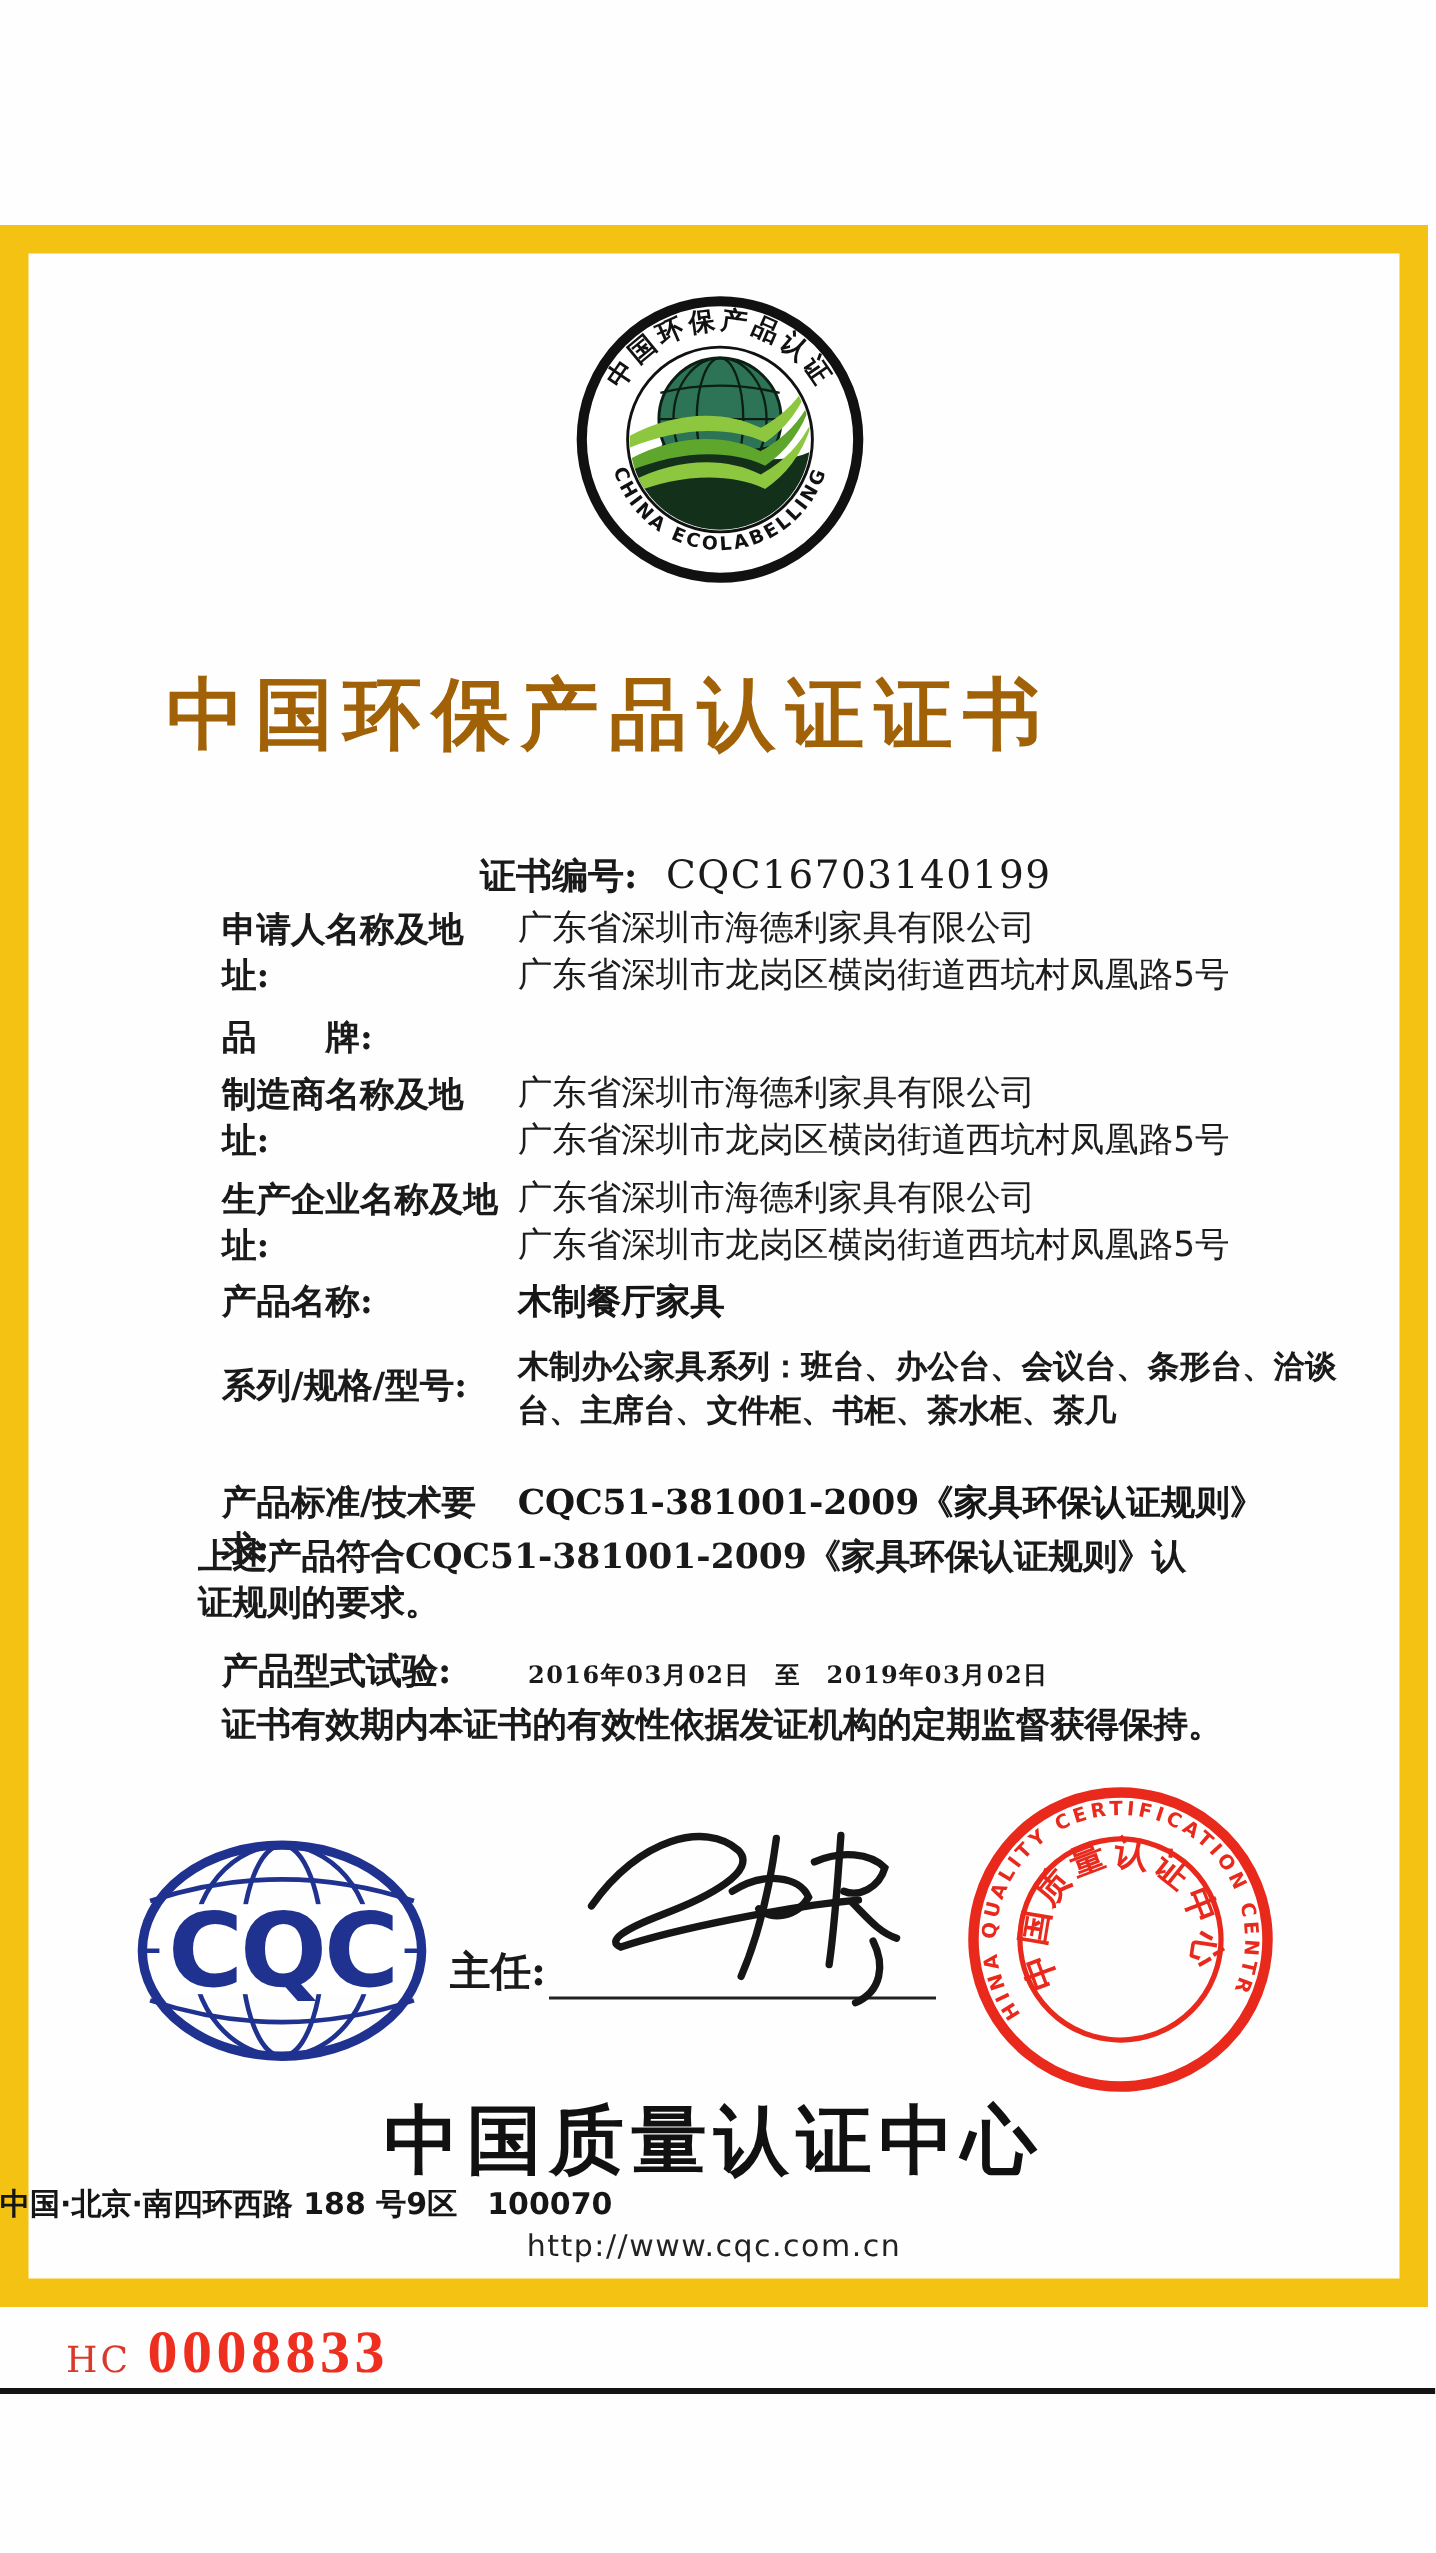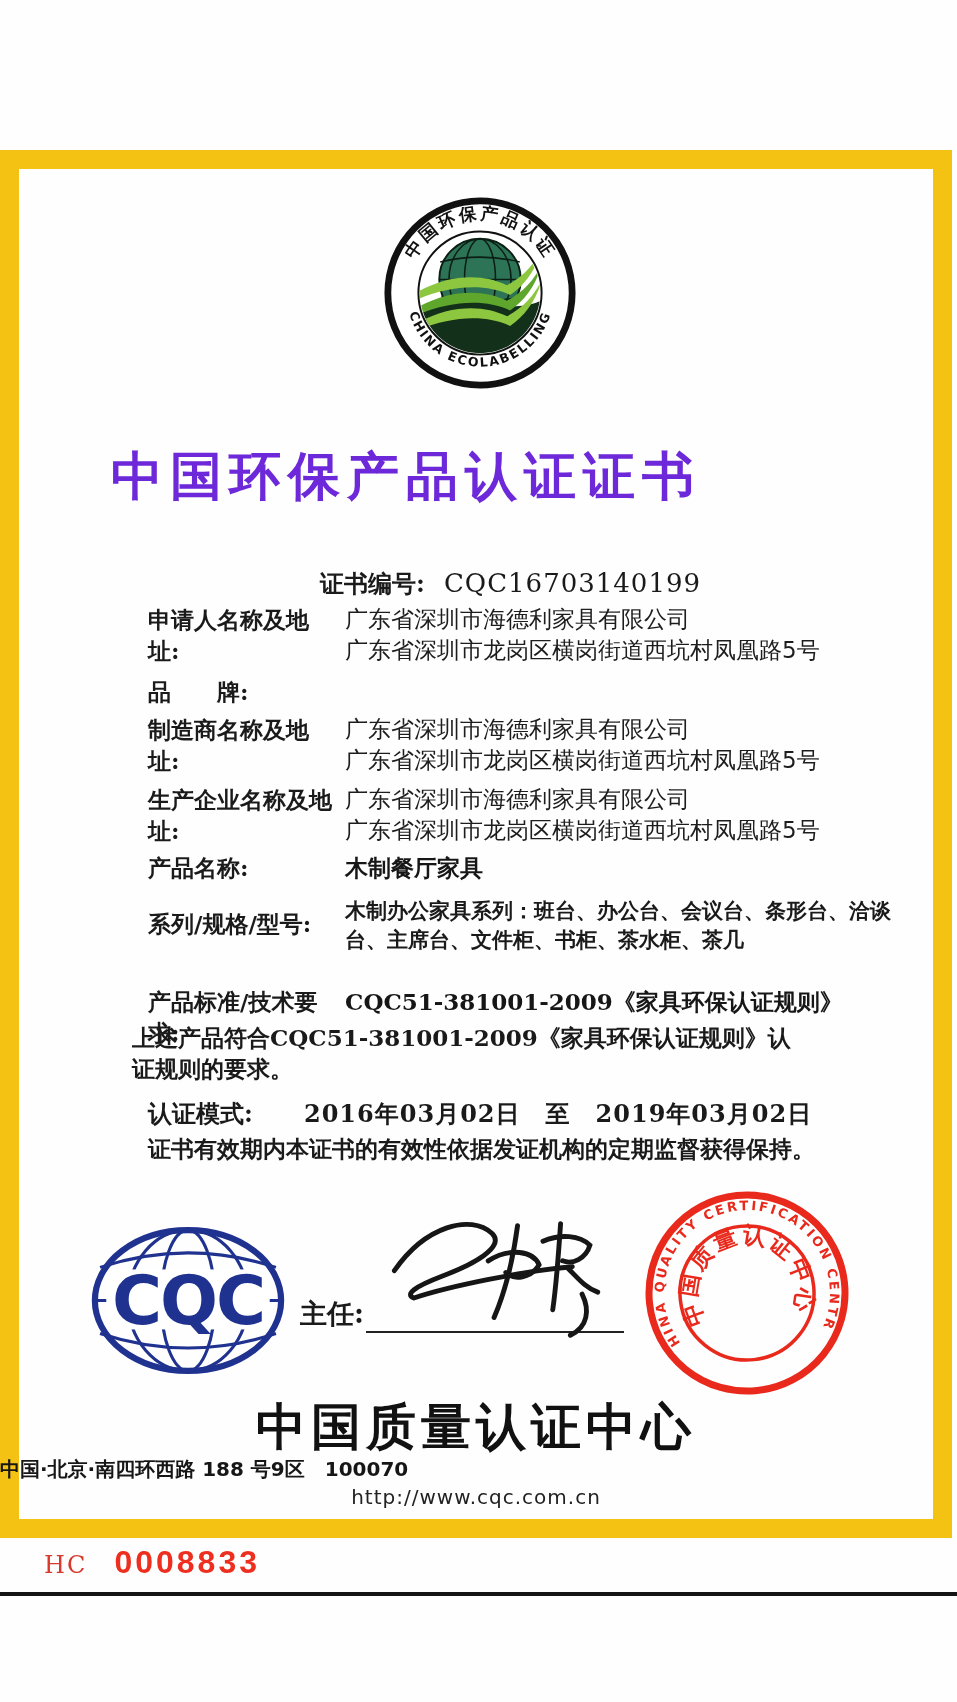--- a/index.html
+++ b/index.html
@@ -2,57 +2,57 @@
 <html><head>
 <meta charset="utf-8">
 <style>
   html,body{margin:0;padding:0;background:#ffffff;}
   .page{position:relative;width:957px;height:1702px;background:#fefefe;overflow:hidden;
         font-family:"DejaVu Sans",sans-serif;color:#1a1a1a;}
   .frame{position:absolute;left:0;top:150px;width:952px;height:1388px;
          border:19px solid #F4C213;box-sizing:border-box;}
   .eco-logo{position:absolute;left:383px;top:196px;width:194px;height:194px;}
   .title{position:absolute;left:0;top:442px;width:812px;text-align:center;
-         font-size:52px;font-weight:900;letter-spacing:7px;color:#6d28d9;
+         font-size:52px;font-weight:900;letter-spacing:7px;color:#a16207;
          font-family:Liberation Mono, monospace;}
   .certno-row{position:absolute;left:320px;top:568px;white-space:nowrap;}
   .certno-lbl{font-family:"DejaVu Serif",serif;font-weight:700;font-size:24px;}
   .certno-val{font-family:"DejaVu Serif",serif;font-size:26px;letter-spacing:1px;margin-left:14px;}
   .row{position:absolute;left:148px;width:790px;}
   .lbl{display:inline-block;width:192px;vertical-align:top;
        font-family:"DejaVu Serif",serif;font-weight:700;font-size:23px;line-height:31px;}
   .val{display:inline-block;vertical-align:top;width:580px;}
   .vline{display:block;line-height:31px;font-size:23px;}
   .val-sans .vline{font-family:"DejaVu Sans",sans-serif;font-weight:400;color:#1d1d1d;}
   .val-serif .vline{font-family:"DejaVu Serif",serif;font-weight:600;color:#161616;}
   .val-small .vline{font-size:21px;line-height:29px;font-family:"DejaVu Serif",serif;font-weight:600;}
   .lbl-pad{padding-top:12px;}
   .statement{position:absolute;left:132px;top:1022px;width:676px;
              font-family:"DejaVu Serif",serif;font-weight:700;font-size:23px;line-height:31px;}
   .validity-row{position:absolute;left:148px;top:1098px;white-space:nowrap;}
   .validity-lbl{font-family:"DejaVu Serif",serif;font-weight:700;font-size:24px;}
-  .validity-val{font-family:"DejaVu Serif",serif;font-weight:700;font-size:24px;margin-left:46px;letter-spacing:1px;}
+  .validity-val{font-family:"DejaVu Serif",serif;font-weight:700;font-size:16px;margin-left:46px;letter-spacing:1px;}
   .maintain{position:absolute;left:148px;top:1134px;width:700px;
             font-family:"DejaVu Serif",serif;font-weight:700;font-size:23px;}
   .cqc-logo{position:absolute;left:88px;top:1226px;width:200px;height:150px;}
   .director{position:absolute;left:300px;top:1296px;
             font-family:"DejaVu Serif",serif;font-weight:700;font-size:27px;}
   .sig-line{position:absolute;left:366px;top:1331px;width:258px;height:2px;background:#222;}
   .signature{position:absolute;left:372px;top:1210px;width:252px;height:132px;}
   .stamp{position:absolute;left:637px;top:1183px;width:220px;height:220px;transform:rotate(-6deg);}
   .org-name{position:absolute;left:0;top:1394px;width:952px;text-align:center;
             font-size:50px;font-weight:900;letter-spacing:5px;color:#111;}
   .org-addr{position:absolute;left:0;top:1456px;width:952px;
             font-size:20px;font-weight:600;color:#161616;}
   .org-url{position:absolute;left:0;top:1485px;width:952px;text-align:center;
            font-size:20px;font-weight:500;letter-spacing:1px;color:#222;}
   .serial{position:absolute;left:44px;top:1544px;white-space:nowrap;}
   .serial-prefix{font-family:"DejaVu Serif",serif;font-size:24px;color:#d8392a;letter-spacing:2px;}
-  .serial-num{font-family:Liberation Sans, sans-serif;font-size:32px;font-weight:700;
-              color:#EE2F1F;letter-spacing:3px;margin-left:22px;}
+  .serial-num{font-family:Liberation Serif, serif;font-size:40px;font-weight:700;
+              color:#EE2F1F;letter-spacing:3px;margin-left:6px;}
   .scan-line{position:absolute;left:0;top:1592px;width:957px;height:4px;background:#141414;}
 </style>
 </head>
 <body>
 
 <div class="page">
 
   <div class="frame"></div>
 
   <svg class="eco-logo" viewBox="-100 -100 200 200" xmlns="http://www.w3.org/2000/svg">
@@ -146,21 +146,21 @@
   <div class="row" style="top:986px">
     <span class="lbl">产品标准/技术要求:</span>
     <span class="val val-serif">
       <span class="vline">CQC51-381001-2009《家具环保认证规则》</span>
     </span>
   </div>
 
   <div class="statement">上述产品符合CQC51-381001-2009《家具环保认证规则》认证规则的要求。</div>
 
   <div class="validity-row">
-    <span class="validity-lbl">认证模式:</span>
+    <span class="validity-lbl">产品型式试验:</span>
     <span class="validity-val">2016年03月02日　至　2019年03月02日</span>
   </div>
 
   <div class="maintain">证书有效期内本证书的有效性依据发证机构的定期监督获得保持。</div>
 
   <svg class="cqc-logo" viewBox="0 0 190 145" xmlns="http://www.w3.org/2000/svg">
     <ellipse cx="95" cy="72" rx="58" ry="68" fill="none" stroke="#20328F" stroke-width="3"></ellipse>
     <ellipse cx="95" cy="72" rx="26" ry="68" fill="none" stroke="#20328F" stroke-width="3"></ellipse>
     <path d="M 10 40 Q 95 12 180 40" fill="none" stroke="#20328F" stroke-width="3"></path>
     <path d="M 10 104 Q 95 132 180 104" fill="none" stroke="#20328F" stroke-width="3"></path>

